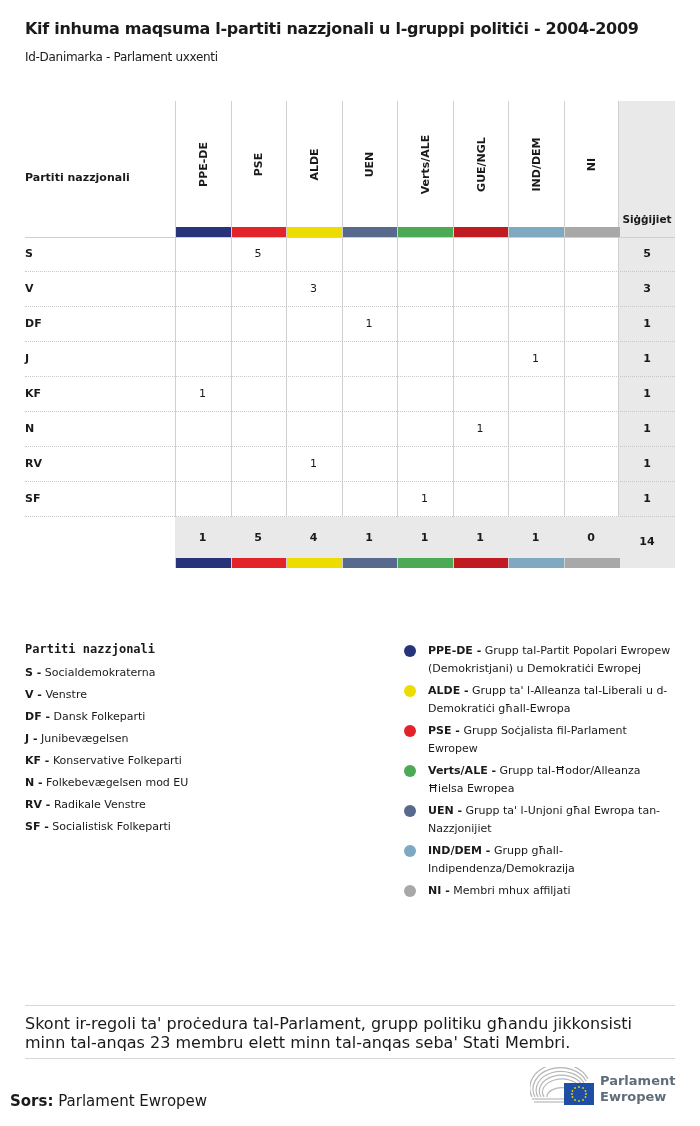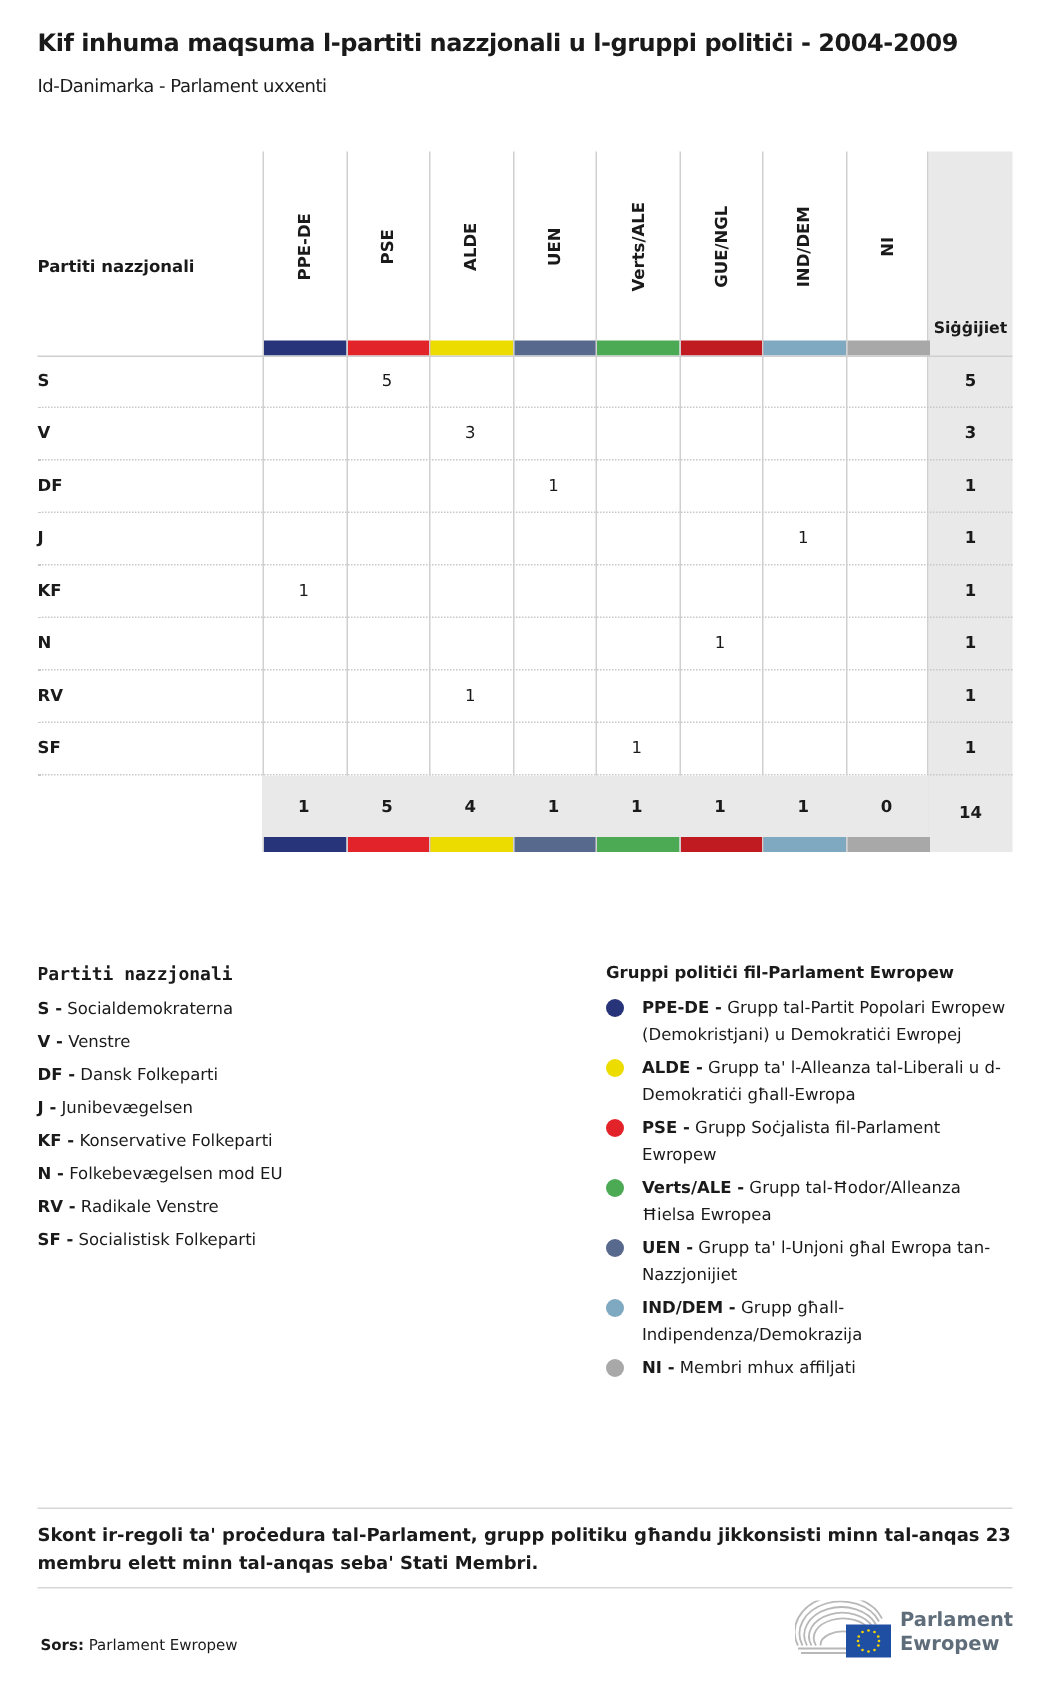--- a/index.html
+++ b/index.html
@@ -31,22 +31,22 @@
   .legend-left h3 { font-family: "DejaVu Sans Mono", monospace; font-size: 12px; font-weight: bold; margin-bottom: 6px; }
   .legend-left .item { font-size: 11px; line-height: 22px; }
   .legend-left .item b { font-weight: bold; }
 
   .legend-right { position: absolute; left: 404px; top: 642px; width: 275px; }
   .legend-right h3 { font-size: 11px; font-weight: bold; margin-bottom: 8px; }
   .legend-right .gitem { position: relative; padding-left: 24px; font-size: 11px; line-height: 18px; margin-bottom: 4px; }
   .legend-right .dot { position: absolute; left: 0; top: 3px; width: 12px; height: 12px; border-radius: 50%; }
 
   .note-line { position: absolute; left: 25px; width: 650px; height: 1px; background: #d6d6d6; }
-  .note { position: absolute; left: 25px; top: 1014px; width: 650px; font-size: 12px; line-height: 19px; font-weight: bold; }
-  .source { position: absolute; left: 27px; top: 1092px; font-size: 10px; }
+  .note { position: absolute; left: 25px; top: 1014px; width: 650px; font-size: 16px; line-height: 19px; }
+  .source { position: absolute; left: 10px; top: 1092px; font-size: 15px; }
   .source b { font-weight: bold; }
   .logo { position: absolute; left: 530px; top: 1067px; width: 150px; height: 42px; }
   .logo-text { position: absolute; left: 70px; top: 6px; font-size: 13px; font-weight: bold; color: #5f6d7a; line-height: 16px; }
 </style>
 </head>
 <body>
 
 <div class="title">Kif inhuma maqsuma l-partiti nazzjonali u l-gruppi politiċi - 2004-2009</div>
 <div class="subtitle">Id-Danimarka - Parlament uxxenti</div>
 
@@ -233,21 +233,20 @@
       <div class="item"><b>DF -</b> <span>Dansk Folkeparti</span></div>
       <div class="item"><b>J -</b> <span>Junibevægelsen</span></div>
       <div class="item"><b>KF -</b> <span>Konservative Folkeparti</span></div>
       <div class="item"><b>N -</b> <span>Folkebevægelsen mod EU</span></div>
       <div class="item"><b>RV -</b> <span>Radikale Venstre</span></div>
       <div class="item"><b>SF -</b> <span>Socialistisk Folkeparti</span></div>
     </div>
 </div>
 
 <div class="legend-right">
-  <h3>Gruppi politiċi fil-Parlament Ewropew</h3>
   <div id="grp-items">
       <div class="gitem"><span class="dot" style="background:#27347a"></span><b>PPE-DE -</b> <span>Grupp tal-Partit Popolari Ewropew (Demokristjani) u Demokratiċi Ewropej</span></div>
       <div class="gitem"><span class="dot" style="background:#ecdc00"></span><b>ALDE -</b> <span>Grupp ta' l-Alleanza tal-Liberali u d-Demokratiċi għall-Ewropa</span></div>
       <div class="gitem"><span class="dot" style="background:#e2242a"></span><b>PSE -</b> <span>Grupp Soċjalista fil-Parlament Ewropew</span></div>
       <div class="gitem"><span class="dot" style="background:#4caa55"></span><b>Verts/ALE -</b> <span>Grupp tal-Ħodor/Alleanza Ħielsa Ewropea</span></div>
       <div class="gitem"><span class="dot" style="background:#58698e"></span><b>UEN -</b> <span>Grupp ta' l-Unjoni għal Ewropa tan-Nazzjonijiet</span></div>
       <div class="gitem"><span class="dot" style="background:#7fa8c1"></span><b>IND/DEM -</b> <span>Grupp għall-Indipendenza/Demokrazija</span></div>
       <div class="gitem"><span class="dot" style="background:#a8a8a8"></span><b>NI -</b> <span>Membri mhux affiljati</span></div>
     </div>
 </div>

